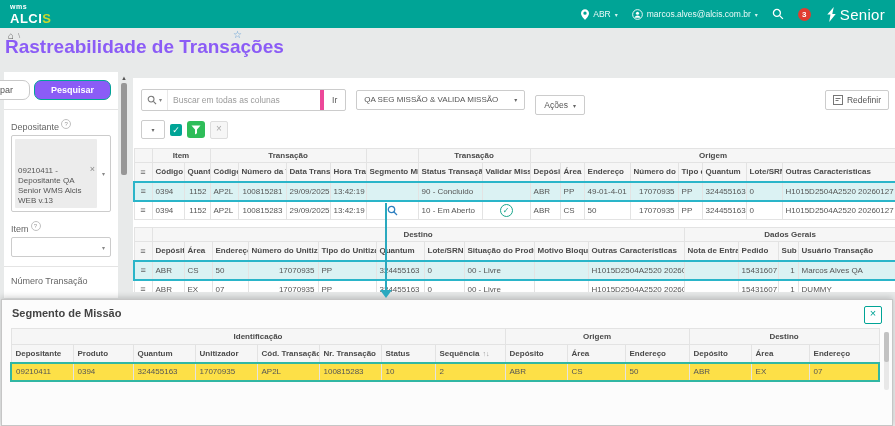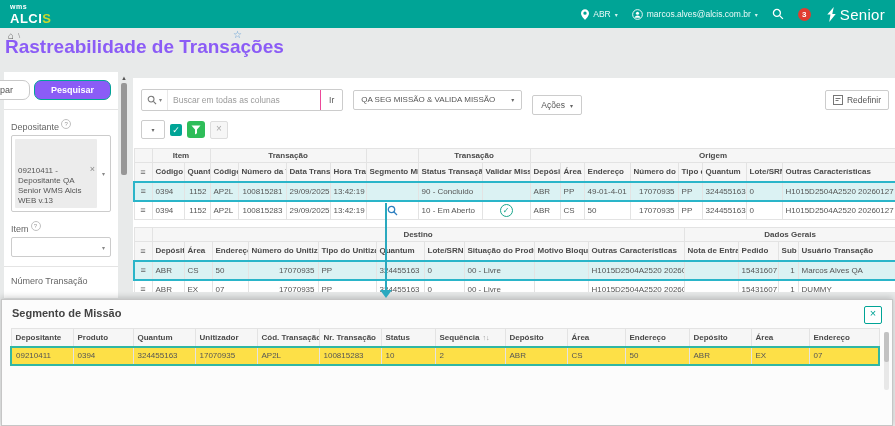--- a/index.html
+++ b/index.html
@@ -45,21 +45,21 @@
   .sb-scroll .up{font-size:6px;color:#555;text-align:center;line-height:8px;cursor:pointer;}
   .sb-thumb{position:absolute;top:9px;left:1px;width:6px;height:92px;background:#979797;border-radius:2px;cursor:pointer;}
 
   
   .main-panel{position:absolute;left:133px;top:78px;width:762px;height:214px;background:#fff;box-sizing:border-box;overflow:hidden;}
   .tb-row1{display:flex;align-items:center;padding:6px 6px 0 8px;}
   .search-combo{display:flex;align-items:center;height:20px;border:1px solid #ccc;border-radius:2px;background:#fff;}
   .q-btn{display:flex;align-items:center;gap:2px;padding:0 5px;height:100%;border-right:1px solid #e8e8e8;color:#777;cursor:pointer;}
   .search-input{border:0;outline:none;width:142px;font-size:8.5px;color:#555;padding:0 5px;font-family:inherit;}
   .search-input::placeholder{color:#9b9b9b;}
-  .go-btn{border-left:1px solid #ec4899;padding:0 8px;font-size:8.5px;color:#555;height:100%;display:flex;align-items:center;cursor:pointer;}
+  .go-btn{border-left:4px solid #ec4899;padding:0 8px;font-size:8.5px;color:#555;height:100%;display:flex;align-items:center;cursor:pointer;}
   .pill{display:flex;align-items:center;height:20px;border:1px solid #ccc;border-radius:2px;background:#fff;color:#555;cursor:pointer;box-sizing:border-box;}
   .view-select{margin-left:10px;padding:0 7px;font-size:8px;gap:16px;}
   .actions-btn{margin-left:10px;padding:0 8px;font-size:8.5px;gap:5px;margin-top:11px;}
   .tb-spacer{flex:1;}
   .redefine-btn{padding:0 7px;font-size:8.5px;gap:4px;}
   .tb-row2{display:flex;align-items:center;gap:5px;padding:5px 8px 0;}
   .filter-dd{width:22px;height:17px;border:1px solid #ccc;border-radius:2px;font-size:6px;color:#666;display:flex;align-items:center;justify-content:center;cursor:pointer;background:#fff;}
   .filter-check{width:12px;height:12px;background:#00a496;border-radius:2px;color:#fff;font-size:9px;line-height:12px;text-align:center;cursor:pointer;}
   .funnel-btn{width:18px;height:17px;background:#2ebd59;border-radius:3px;display:flex;align-items:center;justify-content:center;cursor:pointer;}
   .filter-expr{width:252px;height:17px;border:1px solid #ddd;border-radius:1px;font-size:8.5px;color:#555;line-height:17px;padding:0 6px;background:#fff;box-sizing:content-box;}
@@ -421,20 +421,25 @@
           <col style="width:70px">
           <col style="width:62px">
           <col style="width:58px">
           <col style="width:64px">
           <col style="width:62px">
           <col style="width:58px">
           <col style="width:70px">
         </colgroup>
       <thead>
         <tr>
+          <th class="grp" colspan="8">Identificação</th>
+          <th class="grp" colspan="3">Origem</th>
+          <th class="grp" colspan="3">Destino</th>
+        </tr>
+        <tr>
           <th>Depositante</th>
           <th>Produto</th>
           <th>Quantum</th>
           <th>Unitizador</th>
           <th>Cód. Transação</th>
           <th>Nr. Transação</th>
           <th>Status</th>
           <th><span>Sequência</span><span class="sort-ic">↑↓</span></th>
           <th>Depósito</th>
           <th>Área</th>

